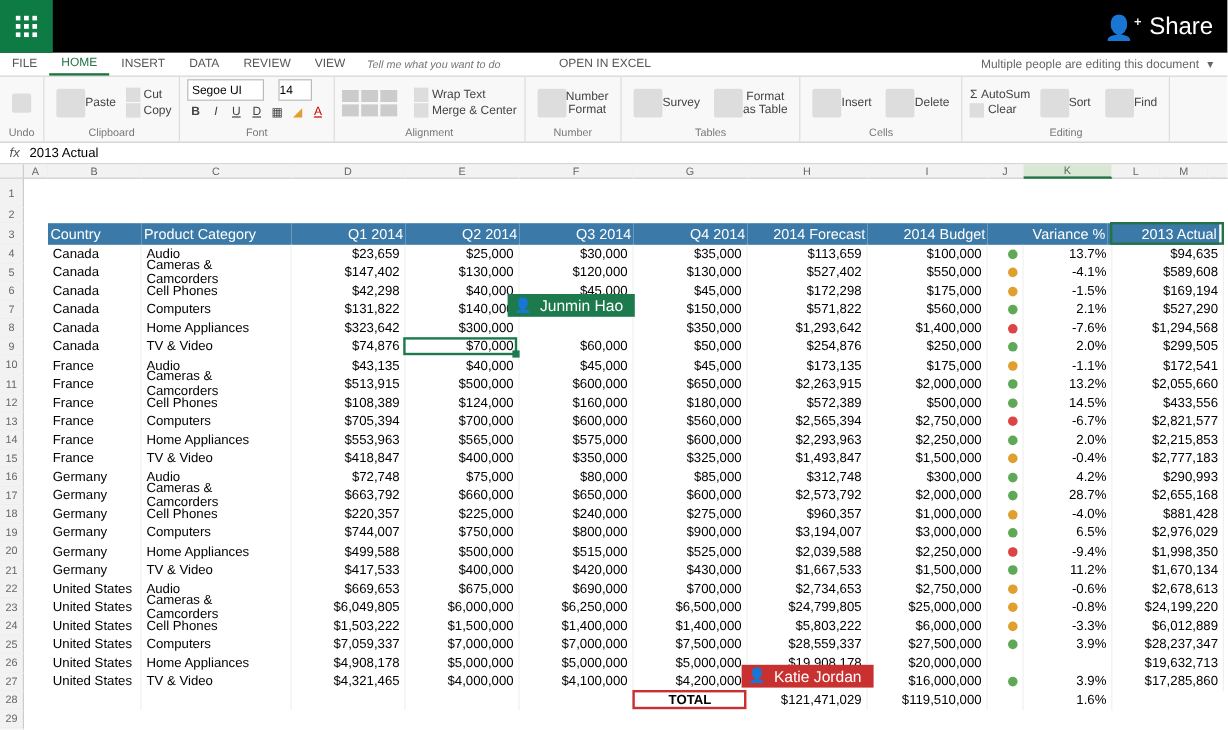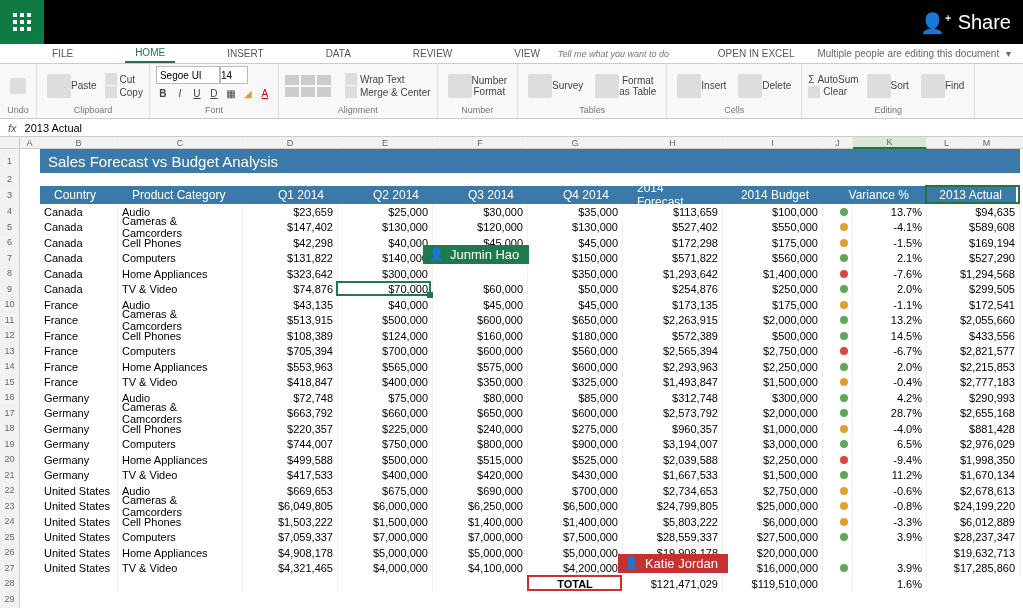--- a/index.html
+++ b/index.html
@@ -8,21 +8,21 @@
 
 .titlebar { height: 44px; background: #000; display: flex; align-items: center; color: #fff; }
 .waffle { width: 44px; height: 44px; background: #0d7b43; display: flex; align-items: center; justify-content: center; }
 .waffle svg { fill: #fff; }
 .appname { background: #0d7b43; height: 44px; display: flex; align-items: center; padding: 0 18px; font-size: 18px; }
 .titlebar-spacer { flex: 1; }
 .share { display: flex; align-items: center; gap: 6px; font-size: 20px; padding: 0 12px; }
 
 
 .tabstrip { height: 20px; background: #fff; border-bottom: 1px solid #ccc; display: flex; align-items: center; font-size: 10px; color: #555; }
-.tabstrip .tab { padding: 0 10px; height: 100%; display: flex; align-items: center; cursor: pointer; margin-left: 42px; }
+.tabstrip .tab { padding: 0 10px; height: 100%; display: flex; align-items: center; cursor: pointer; }
 .tabstrip .tab.active { color: #227447; border-bottom: 2px solid #227447; }
 .tabstrip .tellme { width: 120px; margin-left: 8px; font-style: italic; color: #aaa; border: none; font-size: 9px; }
 .tabstrip .openin { margin-left: 30px; }
 .tabstrip .spacer { flex: 1; }
 .tabstrip .editing { color: #666; padding-right: 12px; }
 .tabstrip .chev { margin-left: 4px; }
 
 
 .ribbon { height: 55px; background: #f8f8f8; border-bottom: 1px solid #ccc; display: flex; font-size: 10px; color: #444; }
 .rgroup { border-right: 1px solid #ddd; padding: 2px 6px; display: flex; flex-direction: column; }
@@ -53,21 +53,21 @@
 .rowhdrs .corner { height: 12px; background: #f2f2f2; border-bottom: 1px solid #ccc; }
 .sheet { flex: 1; }
 .colhdrs { display: flex; height: 12px; }
 .colhdrs div { background: #f2f2f2; border-right: 1px solid #eee; border-bottom: 1px solid #ccc; font-size: 9px; color: #666; display: flex; align-items: center; justify-content: center; }
 .colhdrs .active-col { background: #d9e8d4; border-bottom: 2px solid #227447; }
 
 
 .data { position: relative; }
 .titlecell { position: absolute; left: 20px; top: 0; height: 24px; width: 980px; background: #3b7aa8; color: #fff; font-size: 15px; display: flex; align-items: center; padding-left: 8px; }
 .headerrow { position: absolute; display: flex; height: 18px; }
-.headerrow div { background: #3b7aa8; color: #fff; font-size: 12px; display: flex; align-items: center; padding: 0 14px; }
+.headerrow div { background: #3b7aa8; color: #fff; font-size: 12px; display: flex; align-items: center; padding: 0 2px; }
 .datarow { position: absolute; display: flex; height: 15.5px; font-size: 11px; }
 .datarow div { display: flex; align-items: center; padding: 0 4px; border-right: 1px solid #f0f0f0; }
 .datarow .txt { }
 .datarow .num { justify-content: flex-end; }
 .dot { width: 8px; height: 8px; border-radius: 50%; margin-left: auto; }
 .dot.g { background: #5fa858; }
 .dot.o { background: #e0a030; }
 .dot.r { background: #d44; }
 
 .presence { position: absolute; background: #1c7a4d; color: #fff; font-size: 13px; padding: 2px 10px 2px 6px; display: flex; align-items: center; gap: 6px; z-index: 5; }
@@ -147,21 +147,21 @@
       <div class="small-btn">
             <span class="ico"></span>
             <span>Copy</span>
           </div>
     </div>
   </div>
       <div class="label">Clipboard</div>
     </div>
   <div class="rgroup">
       <div class="body" style="flex-direction:column;align-items:flex-start;gap:2px">
-    <div style="display:flex;gap:0">
+    <div style="display:flex;gap:12px">
           <input class="fontname" value="Segoe UI" style="">
           <input class="fontsize" value="14" style="">
         </div>
     <div class="fontbtns">
       <span><b>B</b></span>
       <span><i>I</i></span>
       <span><u>U</u></span>
       <span><u>D</u></span>
       <span>▦</span>
       <span style="color:#e0a030">◢</span>
@@ -306,21 +306,20 @@
         <div style="width: 100px;">H</div>
         <div style="width: 100px;">I</div>
         <div style="width: 30px;">J</div>
         <div class="active-col" style="width: 74px;">K</div>
         <div style="width: 40px;">L</div>
         <div style="width: 40px;">M</div>
         <div style="width: 40px;">N</div>
       </div>
     <div class="data" style="position:relative;height:540px">
 
-    <div class="titlecell">Sales Forecast vs Budget Analysis</div>
         <div class="headerrow hdr" style="top: 37px; left: 20px;">
           <div class="cB txt">Country</div>
           <div class="cC txt">Product Category</div>
           <div class="cD">Q1 2014</div>
           <div class="cE">Q2 2014</div>
           <div class="cF">Q3 2014</div>
           <div class="cG">Q4 2014</div>
           <div class="cH">2014 Forecast</div>
           <div class="cI">2014 Budget</div>
           <div class="cKL">Variance %</div>

